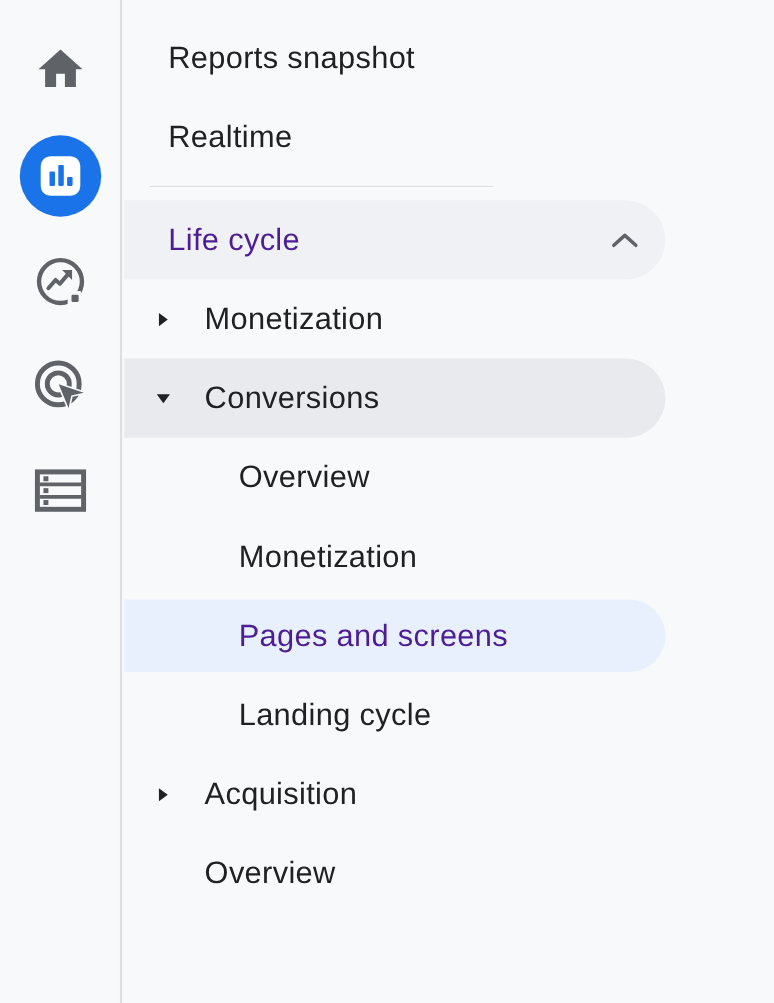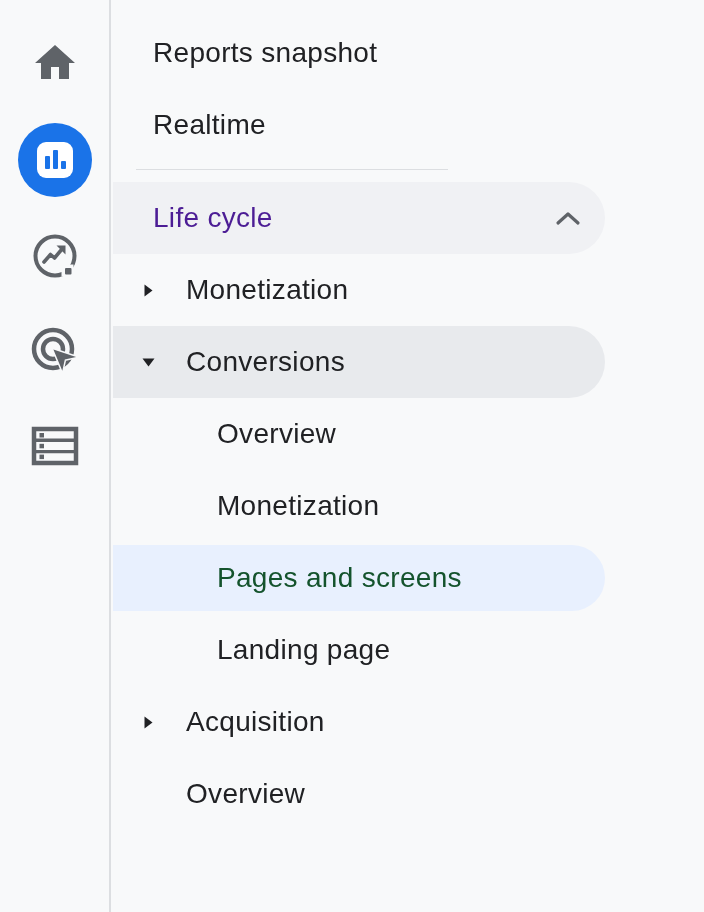--- a/index.html
+++ b/index.html
@@ -71,21 +71,21 @@
     padding-left: 40px;
     background: #f0f1f4;
     border-radius: 0 36px 36px 0;
     color: #4c1d95;
   }
   .row.expanded-section {
     width: 492px;
     background: #e8eaed;
     border-radius: 0 36px 36px 0;
   }
-  .row.selected { color: #14532d; }
+  .row.selected { color: #4c1d95; }
   .row.selected .pill-bg {
     position: absolute;
     left: 0; right: 0; top: 3px; bottom: 3px;
     width: 492px;
     background: #e8f0fe;
     border-radius: 0 34px 34px 0;
     z-index: 0;
   }
 
   .expander {
@@ -209,21 +209,21 @@
     <div class="row sub-item">
       <span class="label">Monetization</span>
     </div>
 
     <div class="row sub-item selected">
       <span class="pill-bg"></span>
       <span class="label">Pages and screens</span>
     </div>
 
     <div class="row sub-item">
-      <span class="label">Landing page</span>
+      <span class="label">Landing cycle</span>
     </div>
 
     <div class="row section">
       <span class="expander">
         <svg width="11" height="15" viewBox="0 0 11 15">
             <path d="M1.5 1.5 L9.5 7.5 L1.5 13.5 Z" fill="#202124"></path>
           </svg>
       </span>
       <span class="label">Acquisition</span>
     </div>

